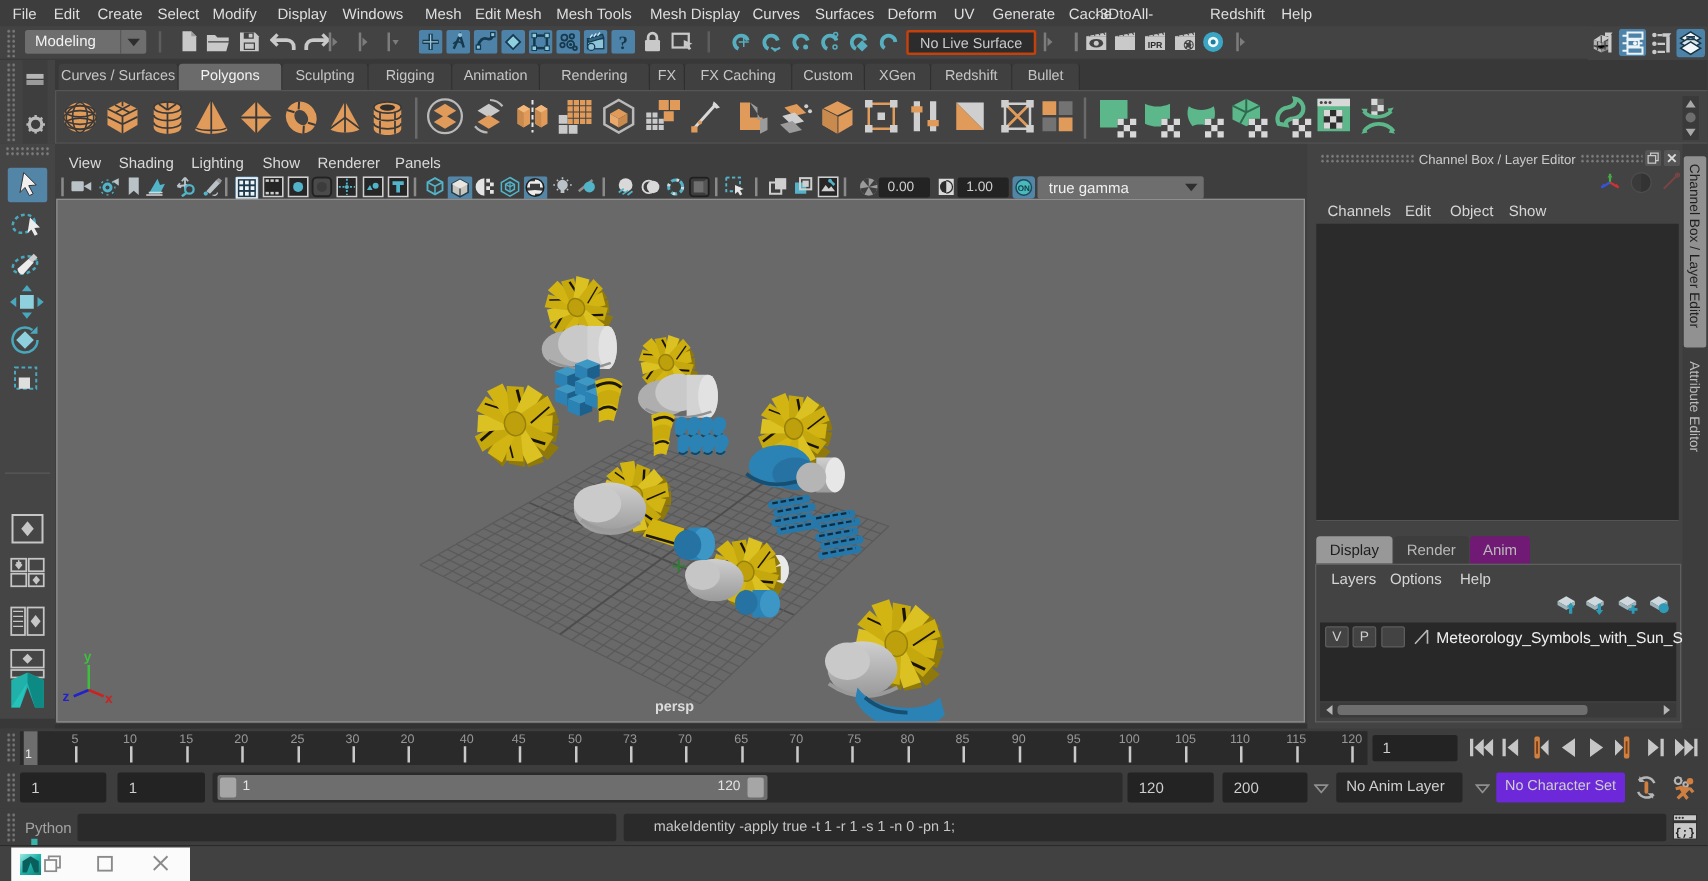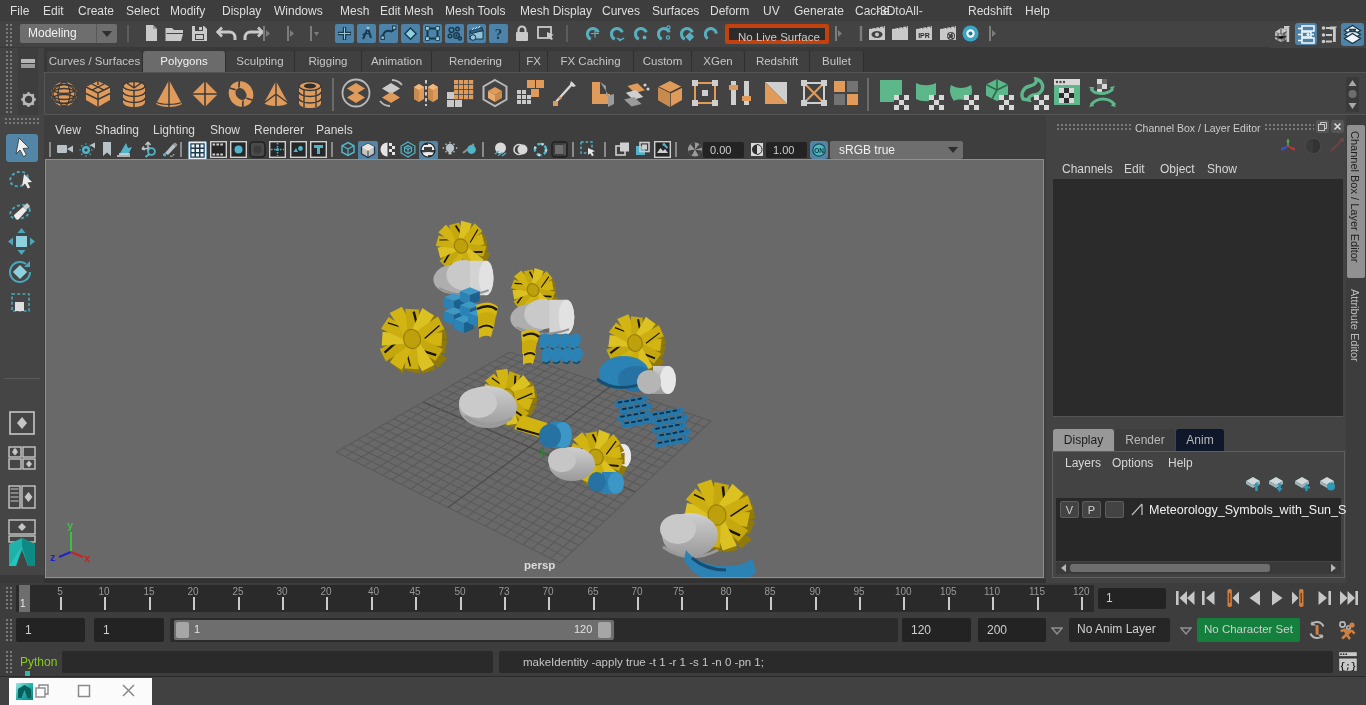--- a/index.html
+++ b/index.html
@@ -176,21 +176,21 @@
       <g transform="rotate(-42 9.5 9.5)">
         <path d="M4.5 12.5 A5.5 5.5 0 1 1 14.5 12.5" fill="none" stroke="#56aebf" stroke-width="3"></path>
       </g>
       <rect x="9.5" y="9.5" width="6.4" height="6.4" fill="#56aebf" transform="rotate(45 12.7 12.7)"></rect>
     </svg>
 <svg class="ic" style="left:701px;top:3px" width="19" height="19" viewBox="0 0 19 19">
       <g transform="rotate(-30 9.5 9.5)">
         <path d="M4.5 12.5 A5.5 5.5 0 1 1 14.5 12.5" fill="none" stroke="#56aebf" stroke-width="3"></path>
       </g>
     </svg>
-<div class="abs" style="left:725px;top:3px;width:104px;height:20px;background:#2c2c2c;border:4px solid #c2410c;border-radius:2px;color:#c9c9c9;font-size:11.5px;line-height:18px;padding-left:9px">No Live Surface</div>
+<div class="abs" style="left:725px;top:3px;width:104px;height:20px;background:#2c2c2c;border:2px solid #c2410c;border-radius:2px;color:#c9c9c9;font-size:11.5px;line-height:18px;padding-left:9px">No Live Surface</div>
 <svg class="ic" style="left:834px;top:4px" width="10" height="17" viewBox="0 0 10 17">
       <path d="M2 1v15" stroke="#7c7c7c" stroke-width="2"></path>
       <path d="M4 5l4 3.5L4 12z" fill="#7c7c7c"></path>
     </svg>
 <svg class="ic" style="left:857px;top:4px" width="12" height="17" viewBox="0 0 12 17">
       <path d="M4 1v15" stroke="#7c7c7c" stroke-width="2.4"></path>
     </svg>
 <svg class="ic" style="left:868px;top:3px" width="19" height="18" viewBox="0 0 19 18">
       <rect x="1" y="5" width="16" height="11" fill="#c9c9c9"></rect>
       <path d="M1 5l16-3v3" fill="#c9c9c9"></path>
@@ -853,21 +853,21 @@
       <path d="M8 3.5a5 5 0 0 0 0 10z" fill="#2c2c2c"></path>
       <path d="M8 3.5a5 5 0 0 1 0 10" fill="none" stroke="#2c2c2c"></path>
     </svg>
 <div class="field" style="left:722px;top:27px;width:41px;height:16px;line-height:16px;padding-left:7px;font-size:11px">1.00</div>
 <div class="abs" style="left:766px;top:26px;width:18px;height:18px;background:#5285a6;border-radius:3px"><svg width="18" height="18">
         <circle cx="9" cy="9" r="6.2" fill="#49b8bf"></circle>
         <circle cx="9" cy="9" r="6.2" fill="none" stroke="#1d4a55" stroke-width="1.2"></circle>
         <text x="9" y="12" font-size="6.5" font-weight="bold" text-anchor="middle" fill="#103a40" font-family="Liberation Sans">ON</text>
       </svg></div>
 <div class="abs" style="left:786px;top:26px;width:133px;height:18px;background:#6e6e6e;border-radius:2px">
-      <span style="position:absolute;left:9px;top:2px;font-size:12px;color:#f0f0f0">sRGB true</span>
+      <span style="position:absolute;left:9px;top:2px;font-size:12px;color:#f0f0f0">true gamma</span>
       <span style="position:absolute;right:5px;top:6px;width:0;height:0;border:5px solid transparent;border-top:6px solid #2e2e2e"></span>
     </div>
 <div class="abs" style="left:1px;top:44px;width:999px;height:419px;background:#696969;border:1px solid #8f8f8f">
 <svg width="997" height="417" viewBox="0 0 997 417" style="position:absolute;left:0;top:0">
 <defs>
           <linearGradient id="cl" x1="0" y1="0" x2="0" y2="1">
             <stop offset="0" stop-color="#cfcfcf"></stop>
             <stop offset="1" stop-color="#9a9a9a"></stop>
           </linearGradient>
           <linearGradient id="cl2" x1="0" y1="0" x2="1" y2="0">
@@ -1675,21 +1675,21 @@
       <path d="M2 14L14 2" stroke="#7a4444" stroke-width="1.6"></path>
       <circle cx="13" cy="3" r="1.6" fill="none" stroke="#7a4444"></circle>
     </svg>
 <div class="txt" style="left:16px;top:47px;color:#d6d6d6">Channels</div>
 <div class="txt" style="left:78px;top:47px;color:#d6d6d6">Edit</div>
 <div class="txt" style="left:114px;top:47px;color:#d6d6d6">Object</div>
 <div class="txt" style="left:161px;top:47px;color:#d6d6d6">Show</div>
 <div class="abs" style="left:7px;top:64px;width:290px;height:238px;background:#2b2b2b;border-bottom:1px solid #555"></div>
 <div class="abs" style="left:7px;top:314px;width:61px;height:22px;background:#989898;border-radius:3px 3px 0 0;color:#1d1d1d;font-size:12px;text-align:center;line-height:22px">Display</div>
 <div class="abs" style="left:69px;top:314px;width:60px;height:22px;background:#3d3d3d;border-radius:3px 3px 0 0;color:#b9b9b9;font-size:12px;text-align:center;line-height:22px">Render</div>
-<div class="abs" style="left:130px;top:314px;width:48px;height:22px;background:#0f172a;border-radius:3px 3px 0 0;color:#b9b9b9;font-size:12px;text-align:center;line-height:22px">Anim</div>
+<div class="abs" style="left:130px;top:314px;width:48px;height:22px;background:#701a75;border-radius:3px 3px 0 0;color:#b9b9b9;font-size:12px;text-align:center;line-height:22px">Anim</div>
 <div class="abs" style="left:6px;top:336px;width:293px;height:127px;background:#434343;border:1px solid #5f5f5f"></div>
 <div class="txt" style="left:19px;top:341px;color:#d6d6d6">Layers</div>
 <div class="txt" style="left:66px;top:341px;color:#d6d6d6">Options</div>
 <div class="txt" style="left:122px;top:341px;color:#d6d6d6">Help</div>
 <svg class="ic" style="left:198px;top:360px" width="18" height="17" viewBox="0 0 18 17">
       <path d="M2 6l7-4 7 4-7 4z" fill="#cfd8dc"></path>
       <path d="M2 6v3l7 4 7-4V6l-7 4z" fill="#9fb3ba"></path>
       <path d="M12.5 16V9" stroke="#2f9ab5" stroke-width="2.6"></path>
       <path d="M12.5 7l-3 4h6z" fill="#2f9ab5"></path>
     </svg>
@@ -1759,21 +1759,21 @@
     <div class="abs" style="left:452px;top:3px;width:16px;text-align:center;font-size:10px;color:#989898">50</div>
     <div class="abs" style="left:460px;top:14px;width:1.6px;height:13px;background:#c9c9c9"></div>
     <div class="abs" style="left:496px;top:3px;width:16px;text-align:center;font-size:10px;color:#989898">73</div>
     <div class="abs" style="left:504px;top:14px;width:1.6px;height:13px;background:#c9c9c9"></div>
     <div class="abs" style="left:540px;top:3px;width:16px;text-align:center;font-size:10px;color:#989898">70</div>
     <div class="abs" style="left:548px;top:14px;width:1.6px;height:13px;background:#c9c9c9"></div>
     <div class="abs" style="left:585px;top:3px;width:16px;text-align:center;font-size:10px;color:#989898">65</div>
     <div class="abs" style="left:593px;top:14px;width:1.6px;height:13px;background:#c9c9c9"></div>
     <div class="abs" style="left:629px;top:3px;width:16px;text-align:center;font-size:10px;color:#989898">70</div>
     <div class="abs" style="left:637px;top:14px;width:1.6px;height:13px;background:#c9c9c9"></div>
-    <div class="abs" style="left:673px;top:3px;width:16px;text-align:left;font-size:10px;color:#989898">75</div>
+    <div class="abs" style="left:673px;top:3px;width:16px;text-align:right;font-size:10px;color:#989898">75</div>
     <div class="abs" style="left:681px;top:14px;width:1.6px;height:13px;background:#c9c9c9"></div>
     <div class="abs" style="left:718px;top:3px;width:16px;text-align:center;font-size:10px;color:#989898">80</div>
     <div class="abs" style="left:726px;top:14px;width:1.6px;height:13px;background:#c9c9c9"></div>
     <div class="abs" style="left:762px;top:3px;width:16px;text-align:center;font-size:10px;color:#989898">85</div>
     <div class="abs" style="left:770px;top:14px;width:1.6px;height:13px;background:#c9c9c9"></div>
     <div class="abs" style="left:807px;top:3px;width:16px;text-align:center;font-size:10px;color:#989898">90</div>
     <div class="abs" style="left:815px;top:14px;width:1.6px;height:13px;background:#c9c9c9"></div>
     <div class="abs" style="left:851px;top:3px;width:16px;text-align:center;font-size:10px;color:#989898">95</div>
     <div class="abs" style="left:859px;top:14px;width:1.6px;height:13px;background:#c9c9c9"></div>
     <div class="abs" style="left:895px;top:3px;width:16px;text-align:left;font-size:10px;color:#989898">100</div>
@@ -1837,41 +1837,41 @@
     </div>
 <div class="field" style="left:902px;top:5px;width:69px;height:24px;line-height:24px;padding-left:9px">120</div>
 <div class="field" style="left:978px;top:5px;width:68px;height:24px;line-height:24px;padding-left:9px">200</div>
 <svg class="ic" style="left:1051px;top:14px" width="12" height="8">
       <path d="M1 1h10L6 7z" fill="none" stroke="#8f8f8f" stroke-width="1.4"></path>
     </svg>
 <div class="abs" style="left:1069px;top:5px;width:101px;height:24px;background:#262626;border-radius:2px;color:#cfcfcf;font-size:12px;line-height:22px;padding-left:8px">No Anim Layer</div>
 <svg class="ic" style="left:1180px;top:14px" width="12" height="8">
       <path d="M1 1h10L6 7z" fill="none" stroke="#8f8f8f" stroke-width="1.4"></path>
     </svg>
-<div class="abs" style="left:1197px;top:5px;width:103px;height:24px;background:#15803d;border-radius:2px;color:#cfcfcf;font-size:11.5px;line-height:22px;padding-left:7px">No Character Set</div>
+<div class="abs" style="left:1197px;top:5px;width:103px;height:24px;background:#6d28d9;border-radius:2px;color:#cfcfcf;font-size:11.5px;line-height:22px;padding-left:7px">No Character Set</div>
 <svg class="ic" style="left:1307px;top:7px" width="20" height="20" viewBox="0 0 20 20">
       <path d="M16.5 6.5A7.5 7.5 0 0 0 4 4.5" fill="none" stroke="#b5b5b5" stroke-width="2"></path>
       <path d="M4.5 1v4.5H9z" fill="#b5b5b5"></path>
       <path d="M3.5 13.5A7.5 7.5 0 0 0 16 15.5" fill="none" stroke="#b5b5b5" stroke-width="2"></path>
       <path d="M15.5 19v-4.5H11z" fill="#b5b5b5"></path>
       <rect x="8.6" y="5" width="3" height="10" rx="1.4" fill="#cf7f3f"></rect>
     </svg>
 <svg class="ic" style="left:1336px;top:6px" width="22" height="22" viewBox="0 0 22 22">
       <g fill="none" stroke="#b5b5b5" stroke-width="1.6">
         <circle cx="6.5" cy="5.5" r="2.6"></circle>
         <circle cx="12.5" cy="8.5" r="1.8"></circle>
       </g>
       <path d="M6.5 2v1.4M6.5 7.6V9M3 5.5h1.4M8.6 5.5H10M4 3l1 1M8 7l1 1M9 3L8 4M5 7L4 8" stroke="#b5b5b5" stroke-width="1.1"></path>
       <circle cx="16" cy="6" r="2.6" fill="#cf7f3f"></circle>
       <path d="M13 10.5l4 .5 2.5 3-2 1.5-2-2.5-3 3 2.5 3-2 2-2.5-3.5-3.5 3-1.8-1.8 4-4-1.5-2.2-2.7.7-.8-2.2 4.3-1.5z" fill="#cf7f3f"></path>
     </svg>
 </div>
 <div class="abs" style="left:0;top:647px;width:1366px;height:30px;background:#3d3d3d;border-bottom:1px solid #2a2a2a">
 <div class="grip" style="left:5px;top:3px;height:24px"></div>
-<div class="txt" style="left:20px;top:8px;color:#84cc16">Python</div>
+<div class="txt" style="left:20px;top:8px;color:#a3a3a3">Python</div>
 <div class="abs" style="left:62px;top:4px;width:431px;height:22px;background:#2a2a2a;border-radius:2px"></div>
 <div class="abs" style="left:499px;top:4px;width:834px;height:22px;background:#2a2a2a;border-radius:2px"></div>
 <div class="txt" style="left:523px;top:9px;font-size:11.5px;color:#c6c6c6">makeIdentity -apply true -t 1 -r 1 -s 1 -n 0 -pn 1;</div>
 <svg class="ic" style="left:1338px;top:4px" width="20" height="21" viewBox="0 0 20 21">
       <rect x="0.7" y="0.7" width="18.6" height="5" fill="#c9c9c9" stroke="#333"></rect>
       <circle cx="3" cy="3.2" r="0.9" fill="#333"></circle>
       <circle cx="5.6" cy="3.2" r="0.9" fill="#333"></circle>
       <circle cx="8.2" cy="3.2" r="0.9" fill="#333"></circle>
       <rect x="0.7" y="7" width="18.6" height="13.3" fill="#c9c9c9" stroke="#333"></rect>
       <text x="10" y="17.5" font-size="9" font-weight="bold" text-anchor="middle" fill="#1d1d1d" font-family="Liberation Mono">{;}</text>

